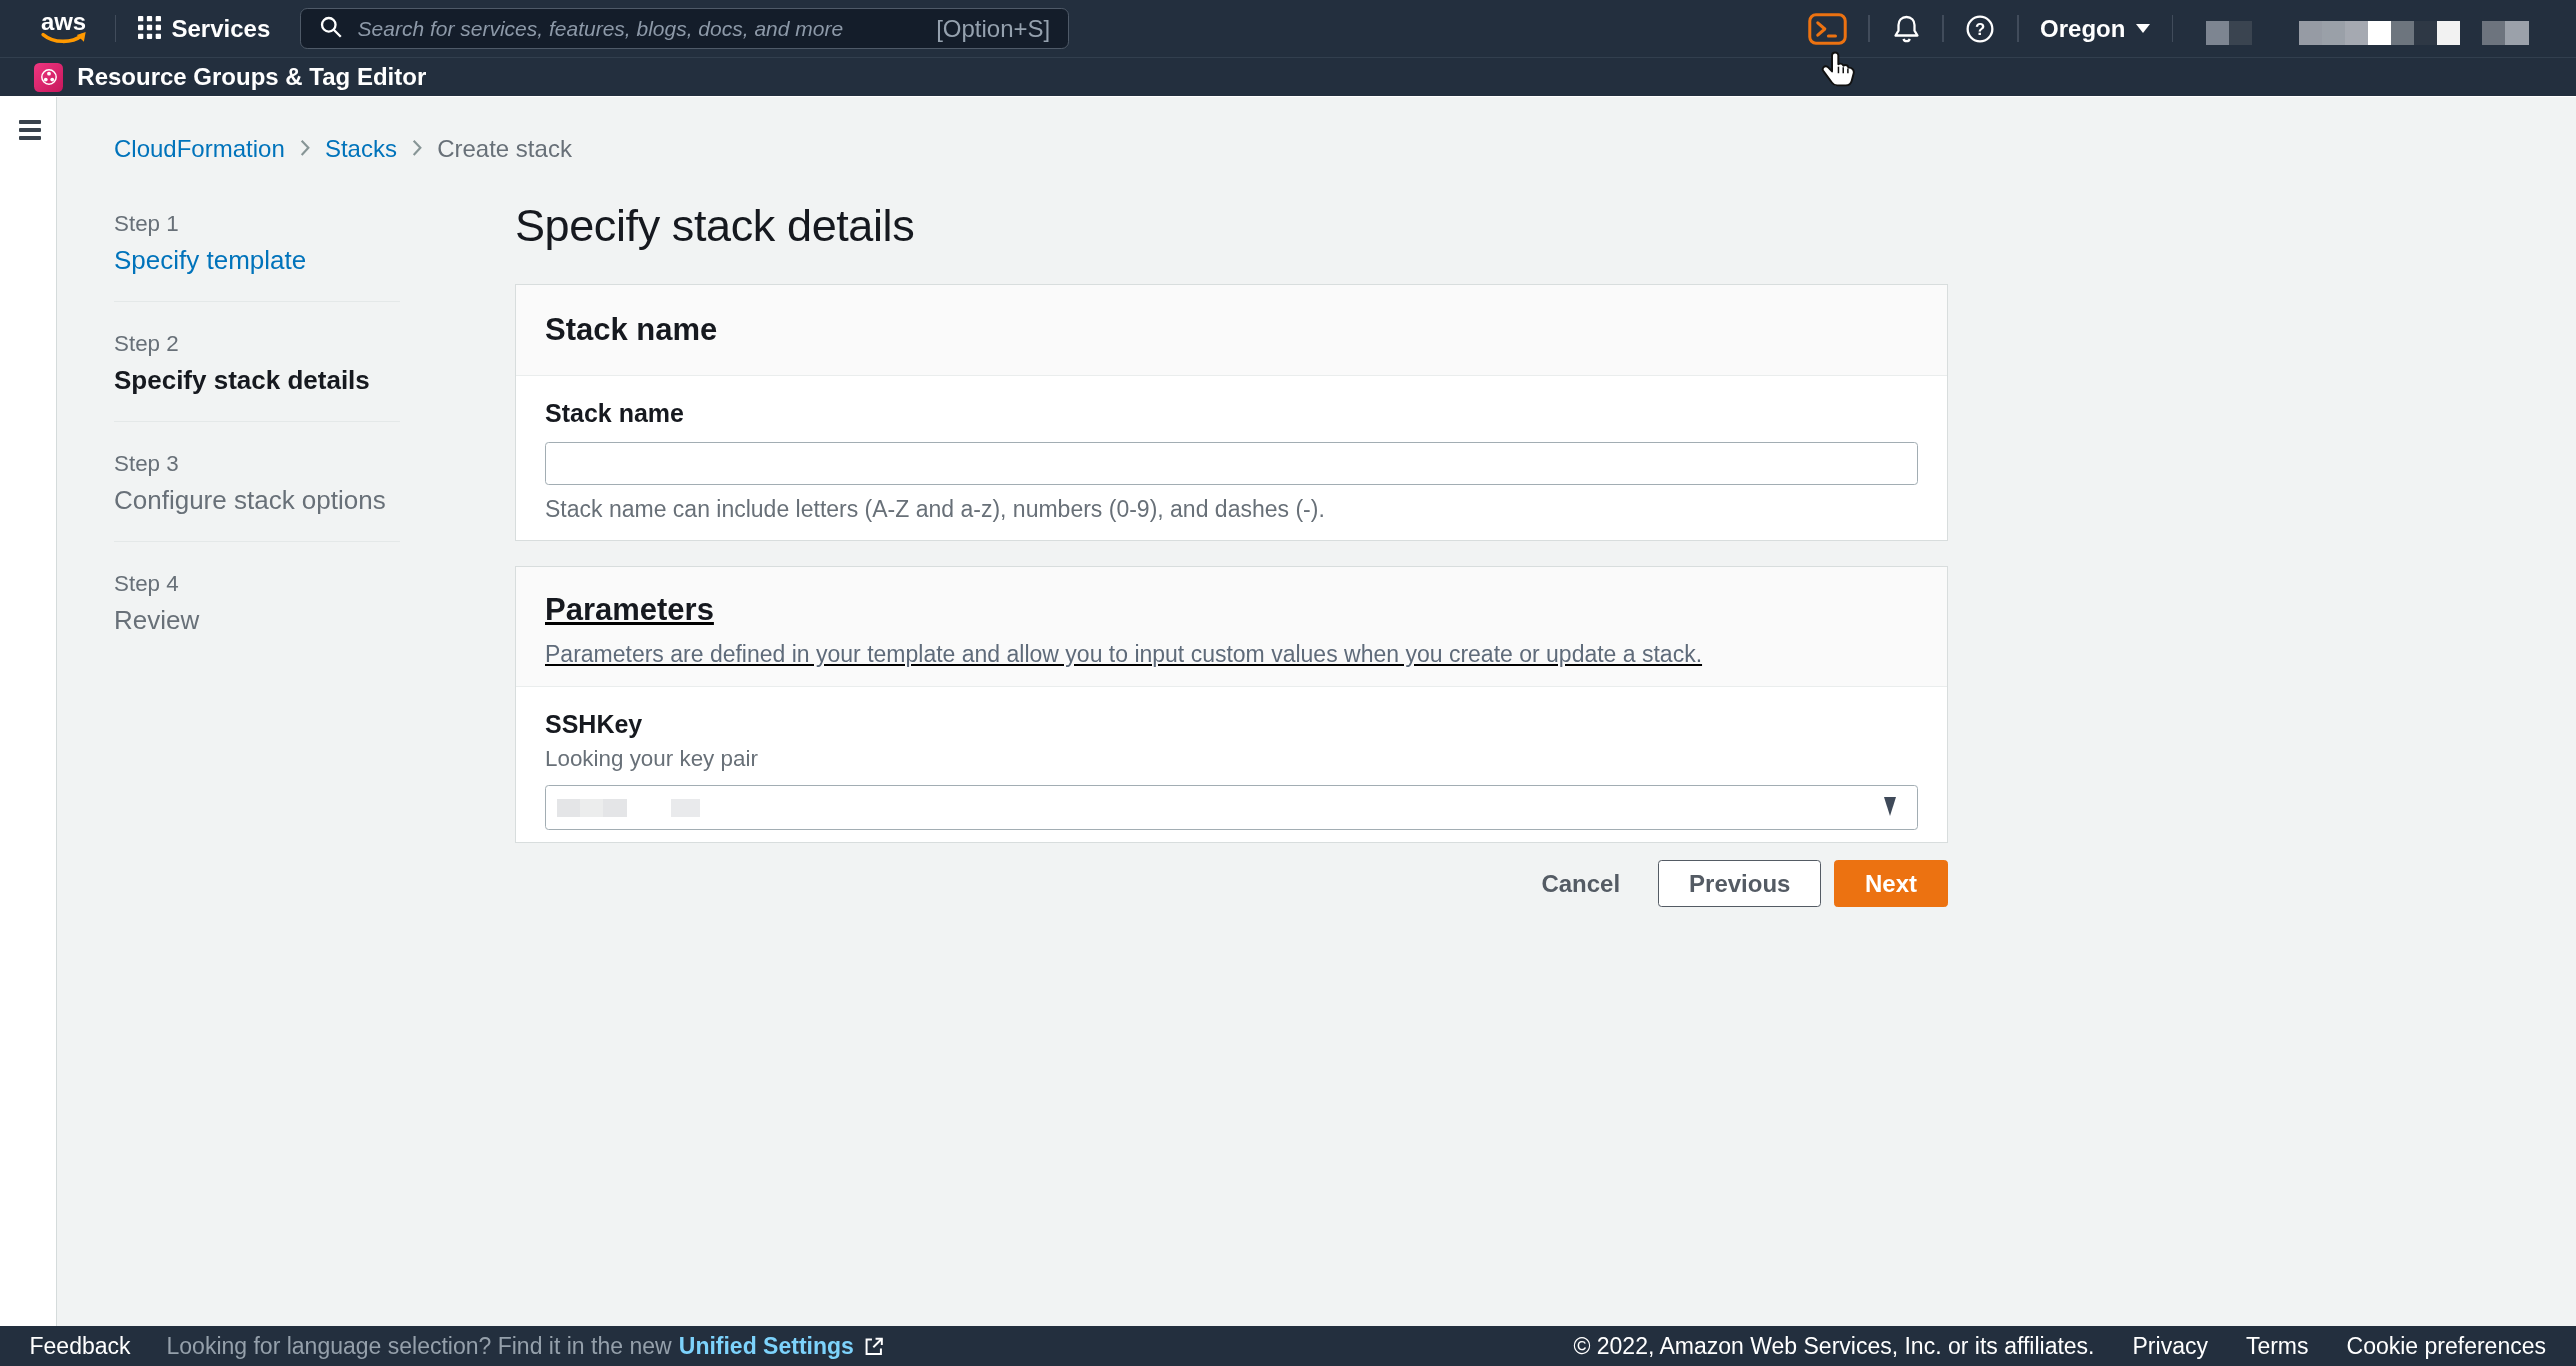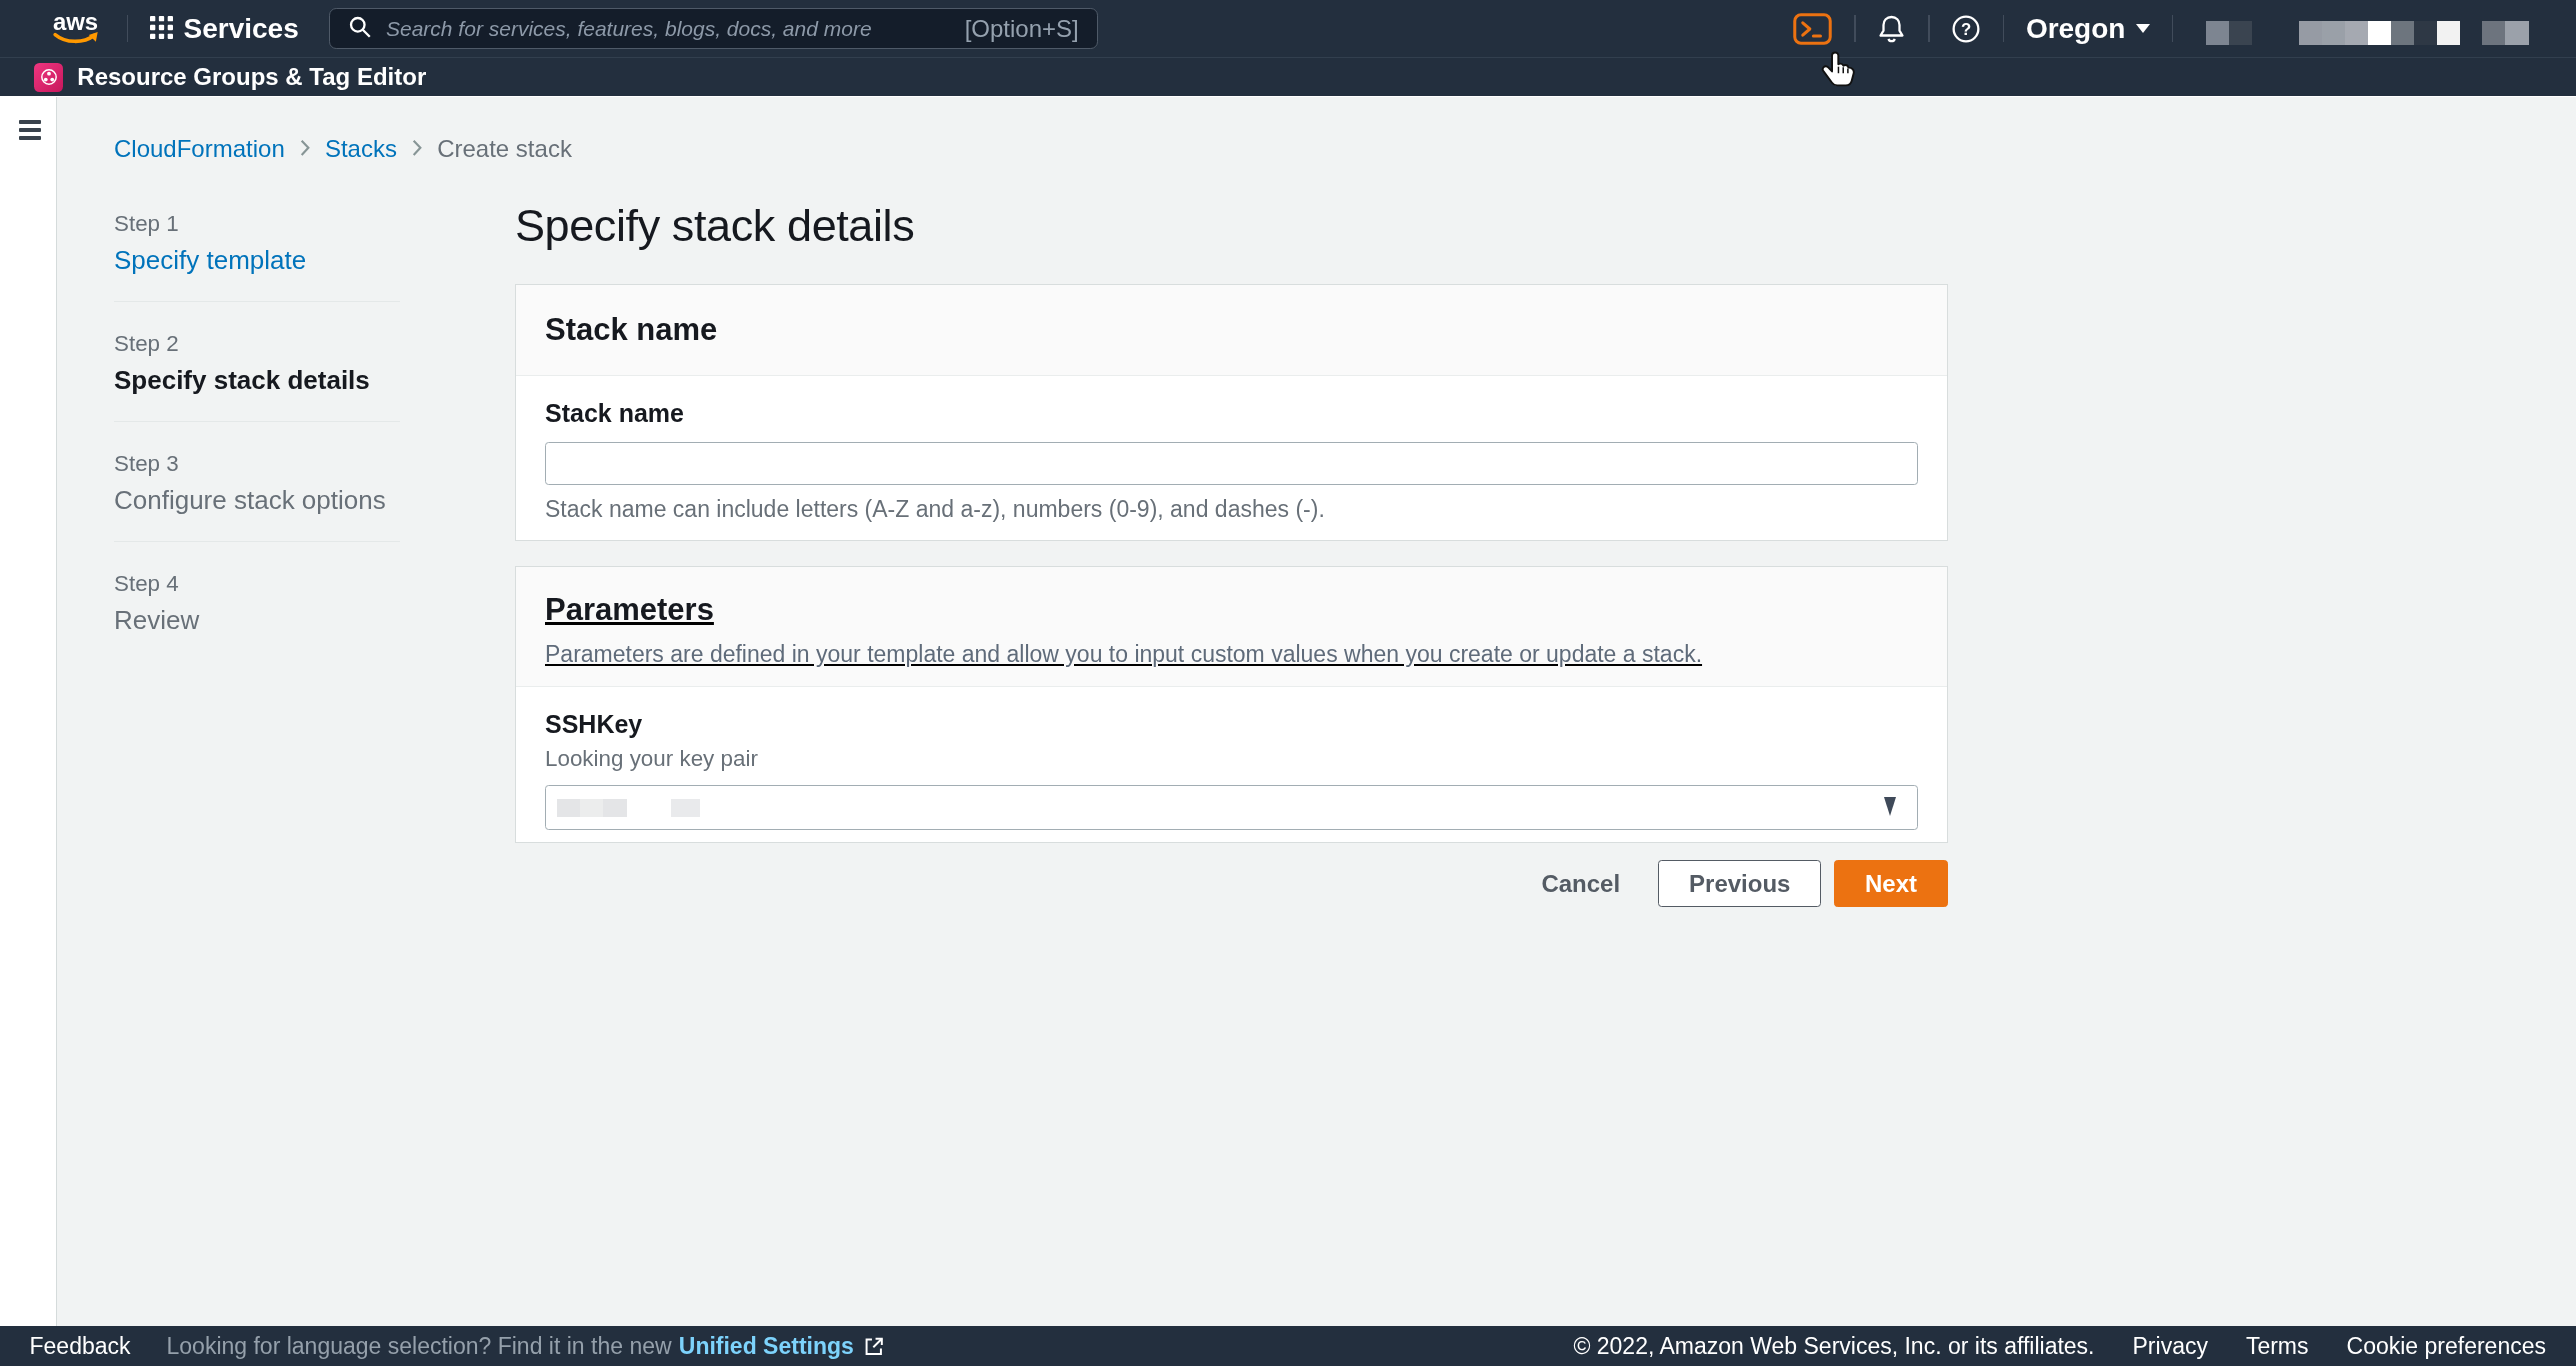--- a/index.html
+++ b/index.html
@@ -1,24 +1,24 @@
 <!DOCTYPE html>
 <html style="font-size:14.3px"><head>
 <meta charset="utf-8">
 <style>
   * { margin:0; padding:0; box-sizing:border-box; }
   html,body { width:2576px; height:1367px; background:#ffffff; }
   body { font-family:"Liberation Sans", sans-serif; position:relative; overflow:hidden; }
 
   
   .topnav { position:absolute; top:0; left:0; right:0; height:57px; background:#232f3e;
-            display:flex; align-items:center; padding-left:46px; color:#fff; }
+            display:flex; align-items:center; padding-left:34px; color:#fff; }
   .vdiv { width:1.8px; height:27px; background:#414c5b; margin:0 21.5px; flex:none; }
   .nav-btn { display:flex; align-items:center; gap:10.7px; cursor:pointer; }
-  .nav-label { font-size:28px; font-weight:700; color:#ffffff; }
+  .nav-label { font-size:24px; font-weight:700; color:#ffffff; }
   .searchbox { margin-left:30px; width:769px; height:41px; background:#141d2a;
                border:1.8px solid #4f5a68; border-radius:7.2px; display:flex; align-items:center;
                padding:0 18px; gap:14.3px; }
   .searchbox input { flex:1; background:transparent; border:none; outline:none;
                      font-family:"Liberation Sans", sans-serif; font-size:21px; font-style:italic;
                      color:#c9d1da; }
   .searchbox input::placeholder { color:#8d99a8; font-style:italic; }
   .shortcut { font-size:24px; color:#95a1ae; flex:none; }
   .nav-right { margin-left:auto; display:flex; align-items:center; padding-right:47px; }
   .icon-btn { display:flex; align-items:center; justify-content:center; cursor:pointer; }

